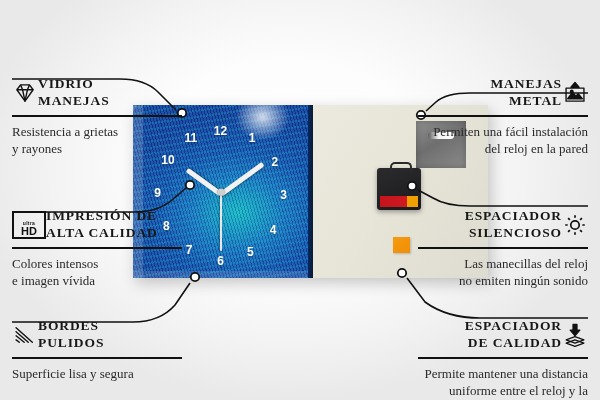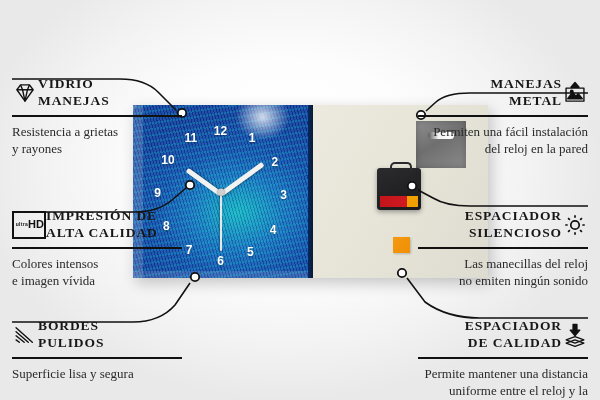--- a/index.html
+++ b/index.html
@@ -96,21 +96,21 @@
   }
   .callout.right .title{text-align:right;}
   .rule{height:2px;background:#111;margin:5px 0 6px;}
   .desc{
     font-family:"Liberation Serif", serif;font-size:13px;color:#2a2a2a;
     line-height:1.35;
   }
   .callout.right .desc{text-align:right;}
   .ico{width:26px;height:26px;flex:0 0 26px;display:block;}
   .hdbox{
-    width:30px;height:24px;border:2px solid #111;display:flex;flex-direction:row;
+    width:30px;height:24px;border:2px solid #111;display:flex;flex-direction:column;
     align-items:center;justify-content:flex-end;flex:0 0 30px;line-height:1;
   }
   .hdbox .u{font-family:"Liberation Sans",sans-serif;font-size:5px;font-weight:700;color:#111;letter-spacing:.3px;}
   .hdbox .h{font-family:"Liberation Sans",sans-serif;font-size:11px;font-weight:700;color:#111;}
   svg.lines{position:absolute;left:0;top:0;width:600px;height:400px;pointer-events:none;}
 </style>
 </head>
 <body>
 
 <div id="stage">

